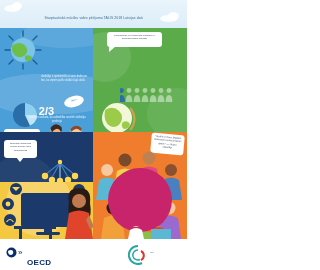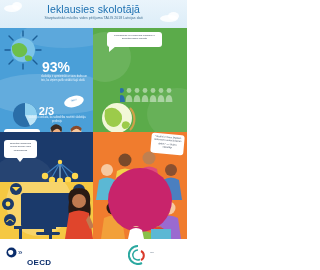--- a/index.html
+++ b/index.html
@@ -57,21 +57,20 @@
 </head>
 <body>
 
 <div id="page">
 
   <div class="header">
     <div class="cloud" style="left:4px;top:5px;width:16px;height:7px;"></div>
     <div class="cloud" style="left:12px;top:2px;width:10px;height:8px;"></div>
     <div class="cloud" style="left:160px;top:15px;width:18px;height:7px;"></div>
     <div class="cloud" style="left:168px;top:12px;width:11px;height:8px;"></div>
-    <div class="title">Ieklausies skolotājā</div>
     <div class="subtitle">Starptautiskā mācību vides pētījuma TALIS 2018 Latvijas dati</div>
   </div>
 
   <div class="panel p-blue">
     <div class="wash" style="left:-10px;top:46px;width:120px;height:40px;background:rgba(255,255,255,.14);border-radius:40%;"></div>
     <div class="wash" style="left:20px;top:-6px;width:90px;height:26px;background:rgba(255,255,255,.10);"></div>
 
     <svg style="position:absolute;left:4px;top:2px;" width="38" height="40" viewBox="0 0 38 40">
       <g stroke="#1b5e96" stroke-width="1.4" stroke-linecap="round">
         <line x1="19" y1="1" x2="19" y2="6"></line>
@@ -81,21 +80,20 @@
         <line x1="37" y1="20" x2="32" y2="20"></line>
         <line x1="5" y1="34" x2="9" y2="30"></line>
         <line x1="33" y1="34" x2="29" y2="30"></line>
         <line x1="19" y1="39" x2="19" y2="34"></line>
       </g>
       <circle cx="19" cy="20" r="12" fill="#7cc4e8"></circle>
       <path d="M8 16 q5 -5 11 -2 q5 3 4 8 q-2 6 -9 5 q-7 -2 -6 -11z" fill="#6dbf4a"></path>
       <path d="M21 26 q4 -2 7 1 q1 3 -3 4 q-5 1 -4 -5z" fill="#6dbf4a"></path>
     </svg>
 
-    <div class="bignum stat-93">93%</div>
     <div class="cap-93">skolotāju ir apmierināti ar savu darbu un teic, ka viņiem patīk strādāt šajā skolā</div>
 
     <div class="badge" style="left:64px;top:68px;width:20px;height:11px;border-radius:50%;">
       <span>TALIS</span>
     </div>
 
     <svg style="position:absolute;left:12px;top:74px;" width="26" height="26" viewBox="0 0 26 26">
       <circle cx="13" cy="13" r="12" fill="#2a6ea8"></circle>
       <path d="M13 13 L13 1 A12 12 0 0 1 25 13 Z" fill="#8fd0f0"></path>
       <path d="M13 13 L25 13 A12 12 0 0 1 18 23.8 Z" fill="#bfe6f8"></path>

